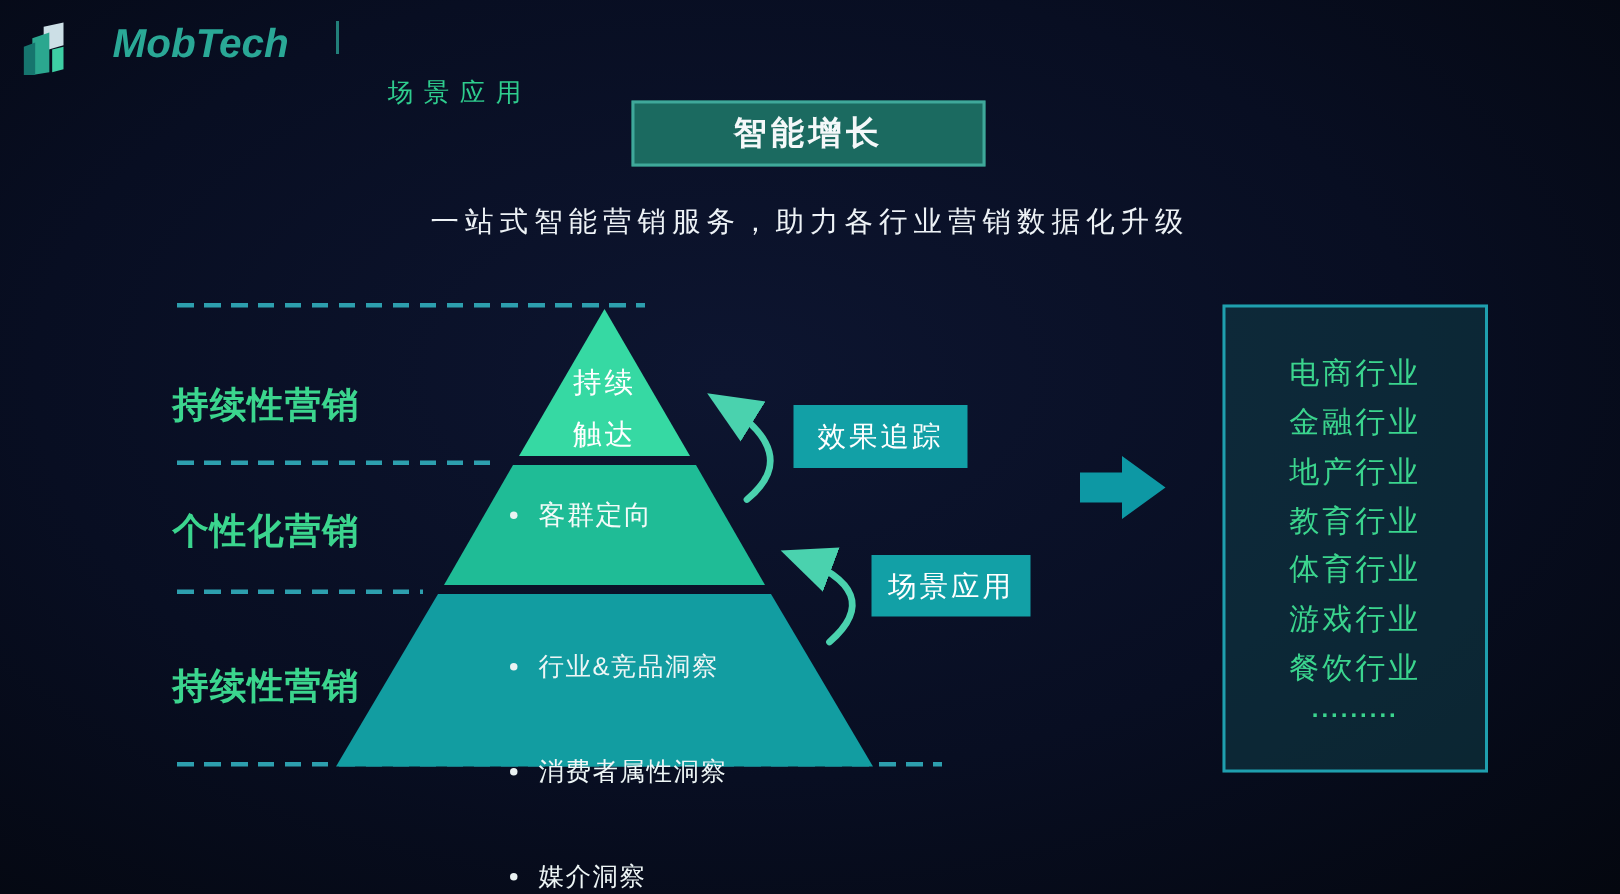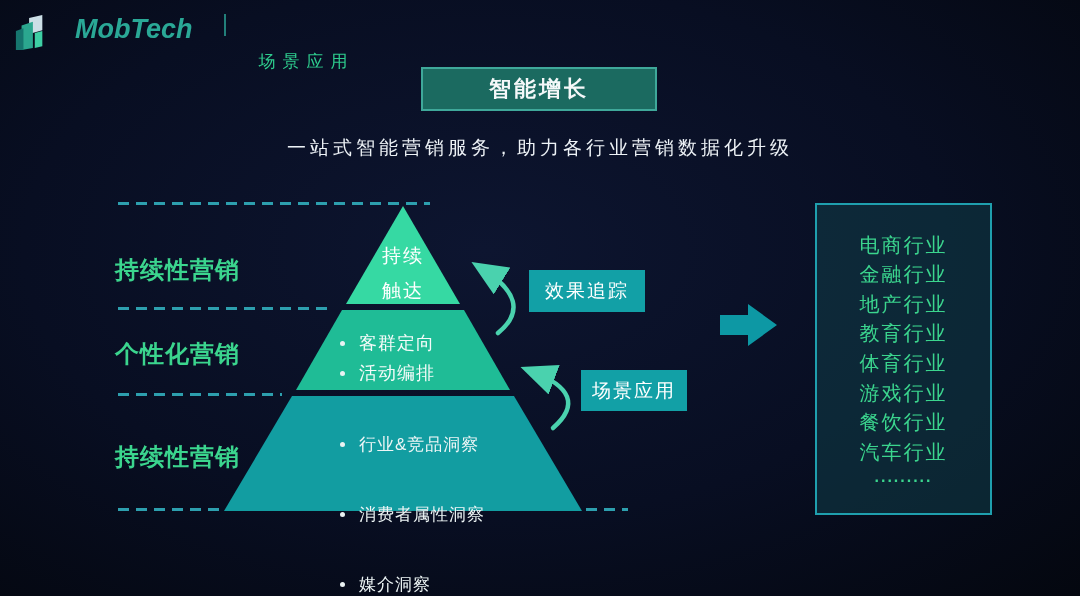--- a/index.html
+++ b/index.html
@@ -117,24 +117,20 @@
   <div class="tier-top-text">
     <div>持续</div>
     <div>触达</div>
   </div>
 
   <div class="bullet-col bc-mid">
     <div class="bullet-row">
       <span class="bullet-dot"></span>
       <span class="item-label">客群定向</span>
     </div>
-    <div class="bullet-row">
-      <span class="bullet-dot"></span>
-      <span class="item-label">活动编排</span>
-    </div>
   </div>
 
   <div class="bullet-col bc-bot">
     <div class="bullet-row">
       <span class="bullet-dot"></span>
       <span class="item-label">行业&amp;竞品洞察</span>
     </div>
     <div class="bullet-row">
       <span class="bullet-dot"></span>
       <span class="item-label">消费者属性洞察</span>
@@ -149,17 +145,16 @@
   <div class="callout co2">场景应用</div>
 
   <div class="industries-panel">
     <div class="industry-item">电商行业</div>
     <div class="industry-item">金融行业</div>
     <div class="industry-item">地产行业</div>
     <div class="industry-item">教育行业</div>
     <div class="industry-item">体育行业</div>
     <div class="industry-item">游戏行业</div>
     <div class="industry-item">餐饮行业</div>
-    <div class="industry-item">汽车行业</div>
     <div class="industry-item industry-ellipsis">.........</div>
   </div>
 
 </div>
 
 </body></html>

